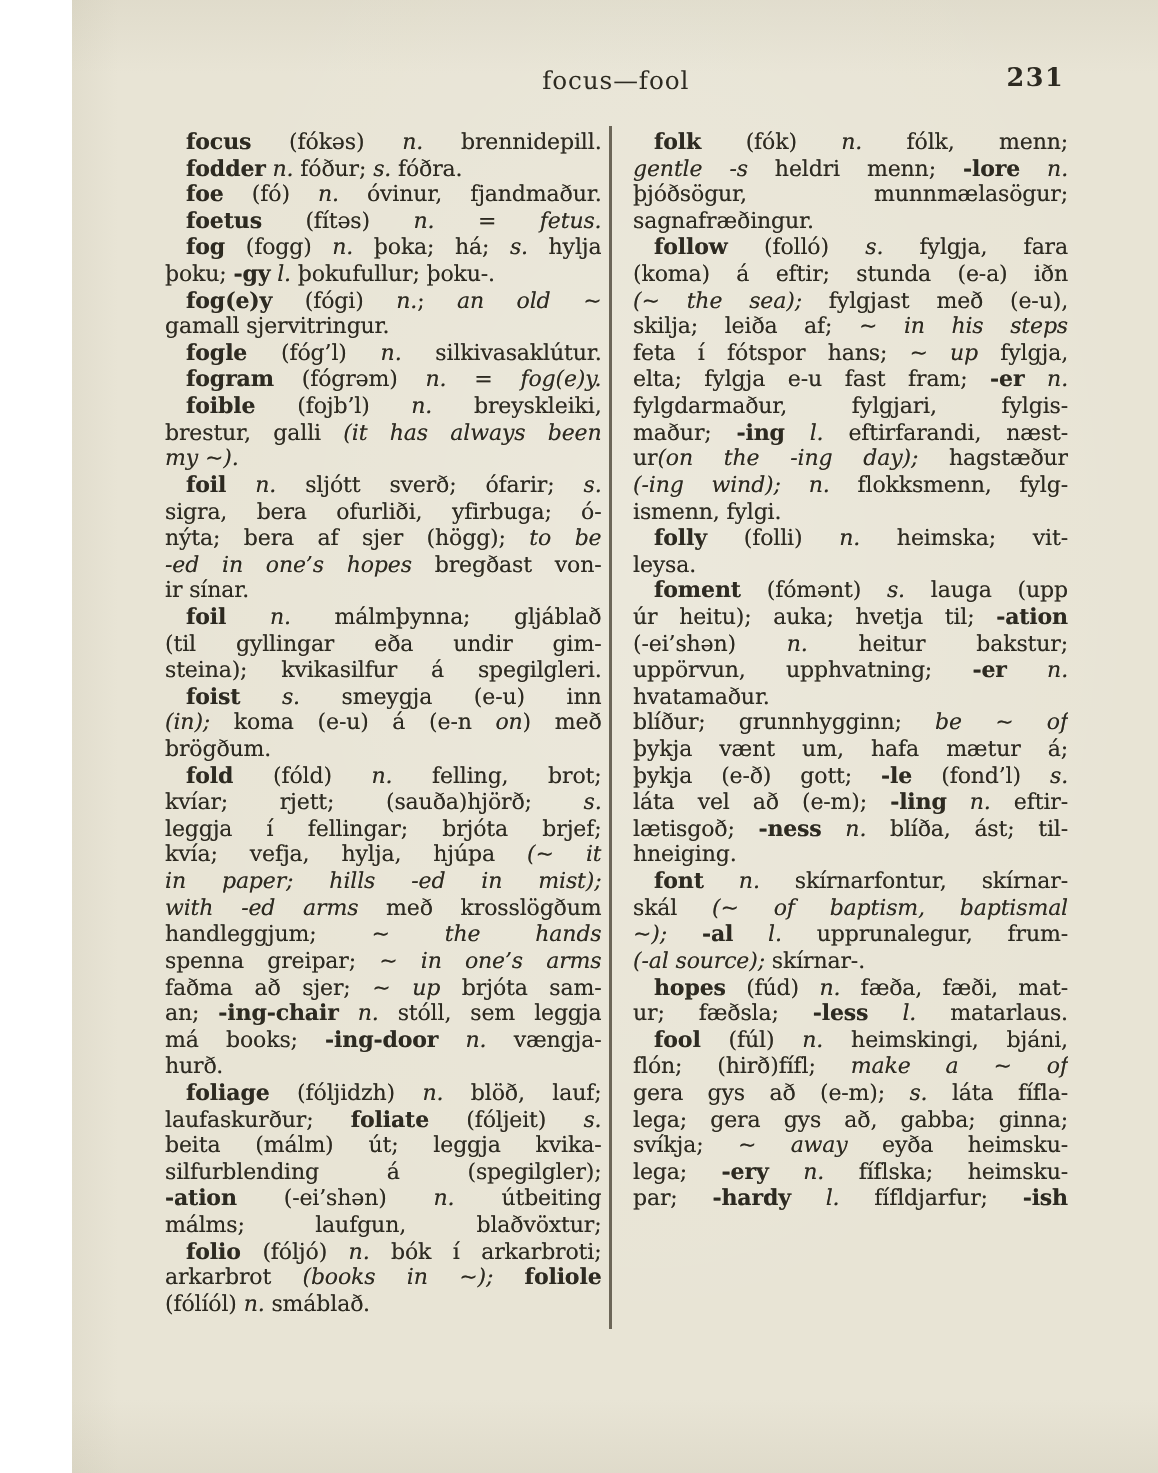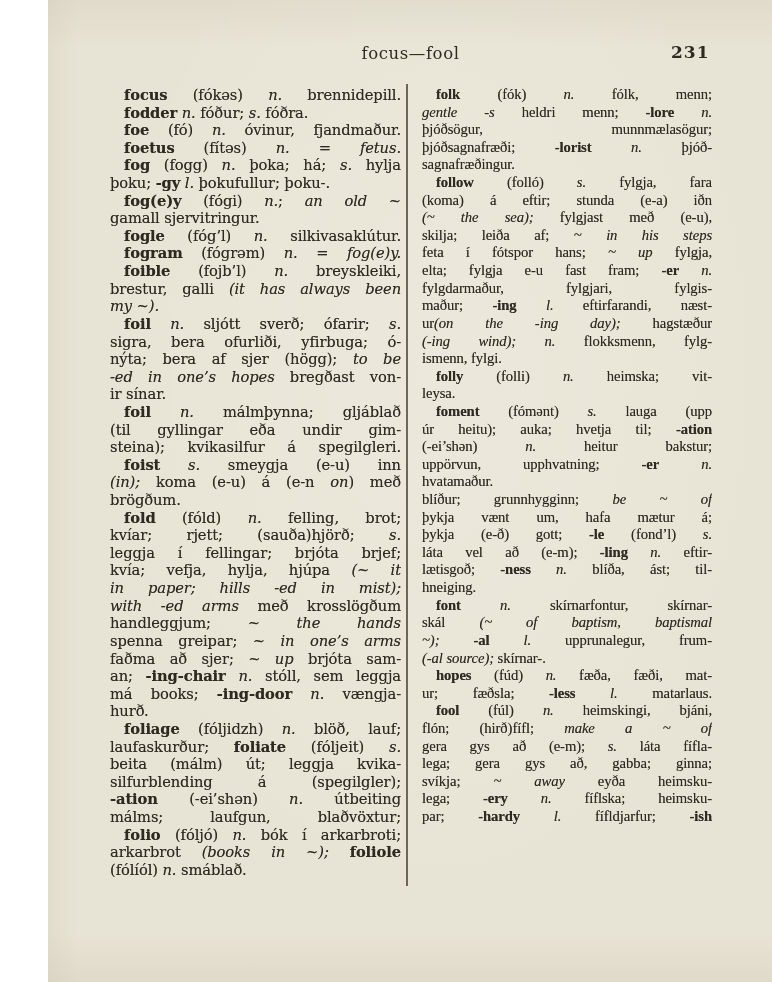--- a/index.html
+++ b/index.html
@@ -26,21 +26,21 @@
   }
   .divider{
     position:absolute; left:358px; top:84px; width:1.5px; height:802px;
     background:var(--rule); opacity:.8;
   }
   .col{
     position:absolute; top:86px; font-size:14.7px; line-height:17.62px;
     letter-spacing:-0.1px; text-shadow:0 0 .4px rgba(45,42,33,.55);
   }
   .col-left{ left:62px;  width:291px; }
-  .col-right{ left:374px; width:290px;font-family:Liberation Serif, serif; }
+  .col-right{ left:374px; width:290px; }
   .line{ text-align:justify; text-align-last:justify; height:17.62px; overflow:hidden; }
   .line.end{ text-align-last:left; }
   .line.ind{ text-indent:14px; }
   .b{ font-weight:700; }
   .i{ font-style:italic; }
 </style>
 </head>
 <body>
 
 <div class="page">
@@ -91,21 +91,20 @@
       <div class="line"><span class="b">-ation</span><span> (-ei’shən) </span><span class="i">n.</span><span> útbeiting</span></div>
       <div class="line"><span>málms; laufgun, blaðvöxtur;</span></div>
       <div class="line ind"><span class="b">folio</span><span> (fóljó) </span><span class="i">n.</span><span> bók í arkarbroti;</span></div>
       <div class="line"><span>arkarbrot </span><span class="i">(books in ~);</span><span> </span><span class="b">foliole</span></div>
       <div class="line end"><span>(fólíól) </span><span class="i">n.</span><span> smáblað.</span></div>
     </div>
   <div class="col col-right">
       <div class="line ind"><span class="b">folk</span><span> (fók) </span><span class="i">n.</span><span> fólk, menn;</span></div>
       <div class="line"><span class="i">gentle -s</span><span> heldri menn; </span><span class="b">-lore</span><span> </span><span class="i">n.</span></div>
       <div class="line"><span>þjóðsögur, munnmælasögur;</span></div>
-      <div class="line"><span>þjóðsagnafræði; </span><span class="b">-lorist</span><span> </span><span class="i">n.</span><span> þjóð-</span></div>
       <div class="line end"><span>sagnafræðingur.</span></div>
       <div class="line ind"><span class="b">follow</span><span> (folló) </span><span class="i">s.</span><span> fylgja, fara</span></div>
       <div class="line"><span>(koma) á eftir; stunda (e-a) iðn</span></div>
       <div class="line"><span class="i">(~ the sea);</span><span> fylgjast með (e-u),</span></div>
       <div class="line"><span>skilja; leiða af; </span><span class="i">~ in his steps</span></div>
       <div class="line"><span>feta í fótspor hans; </span><span class="i">~ up</span><span> fylgja,</span></div>
       <div class="line"><span>elta; fylgja e-u fast fram; </span><span class="b">-er</span><span> </span><span class="i">n.</span></div>
       <div class="line"><span>fylgdarmaður, fylgjari, fylgis-</span></div>
       <div class="line"><span>maður; </span><span class="b">-ing</span><span> </span><span class="i">l.</span><span> eftirfarandi, næst-</span></div>
       <div class="line"><span>ur</span><span class="i">(on the -ing day);</span><span> hagstæður</span></div>

